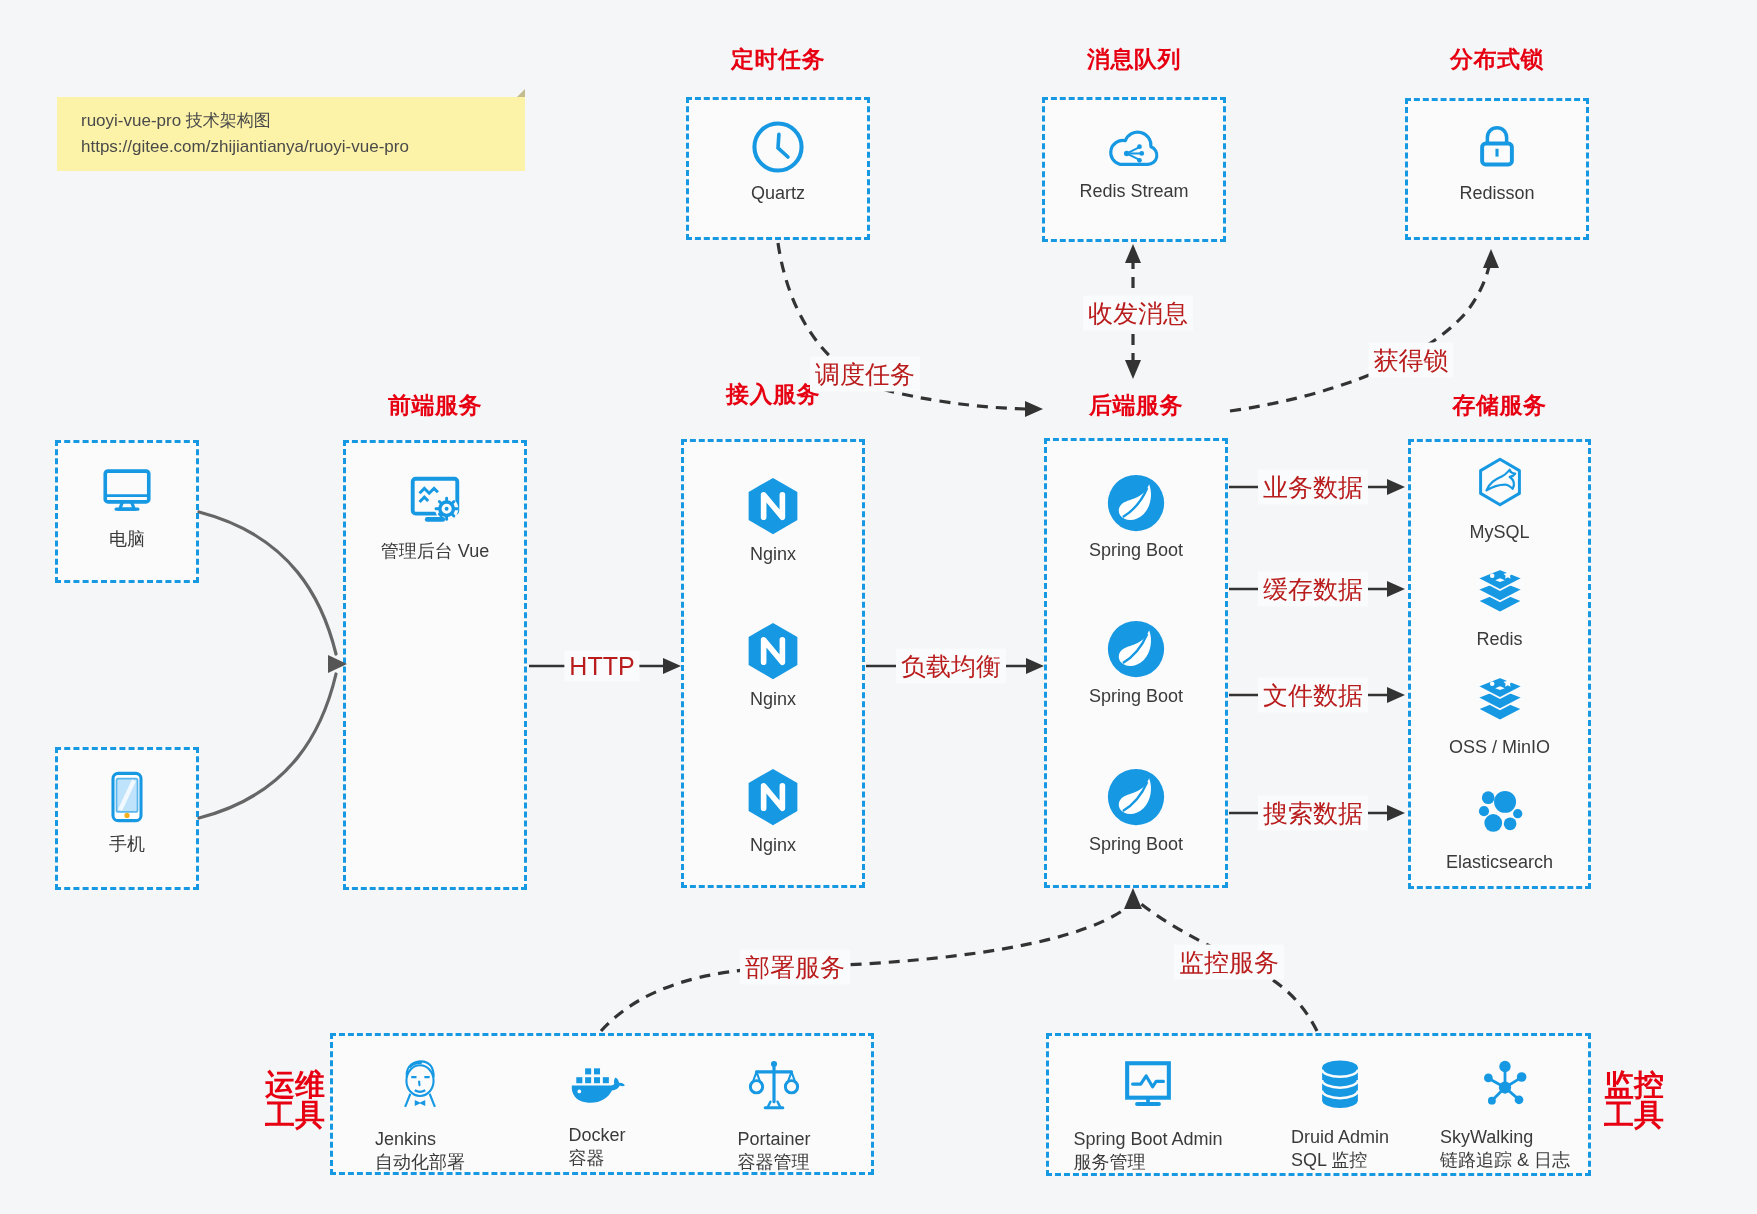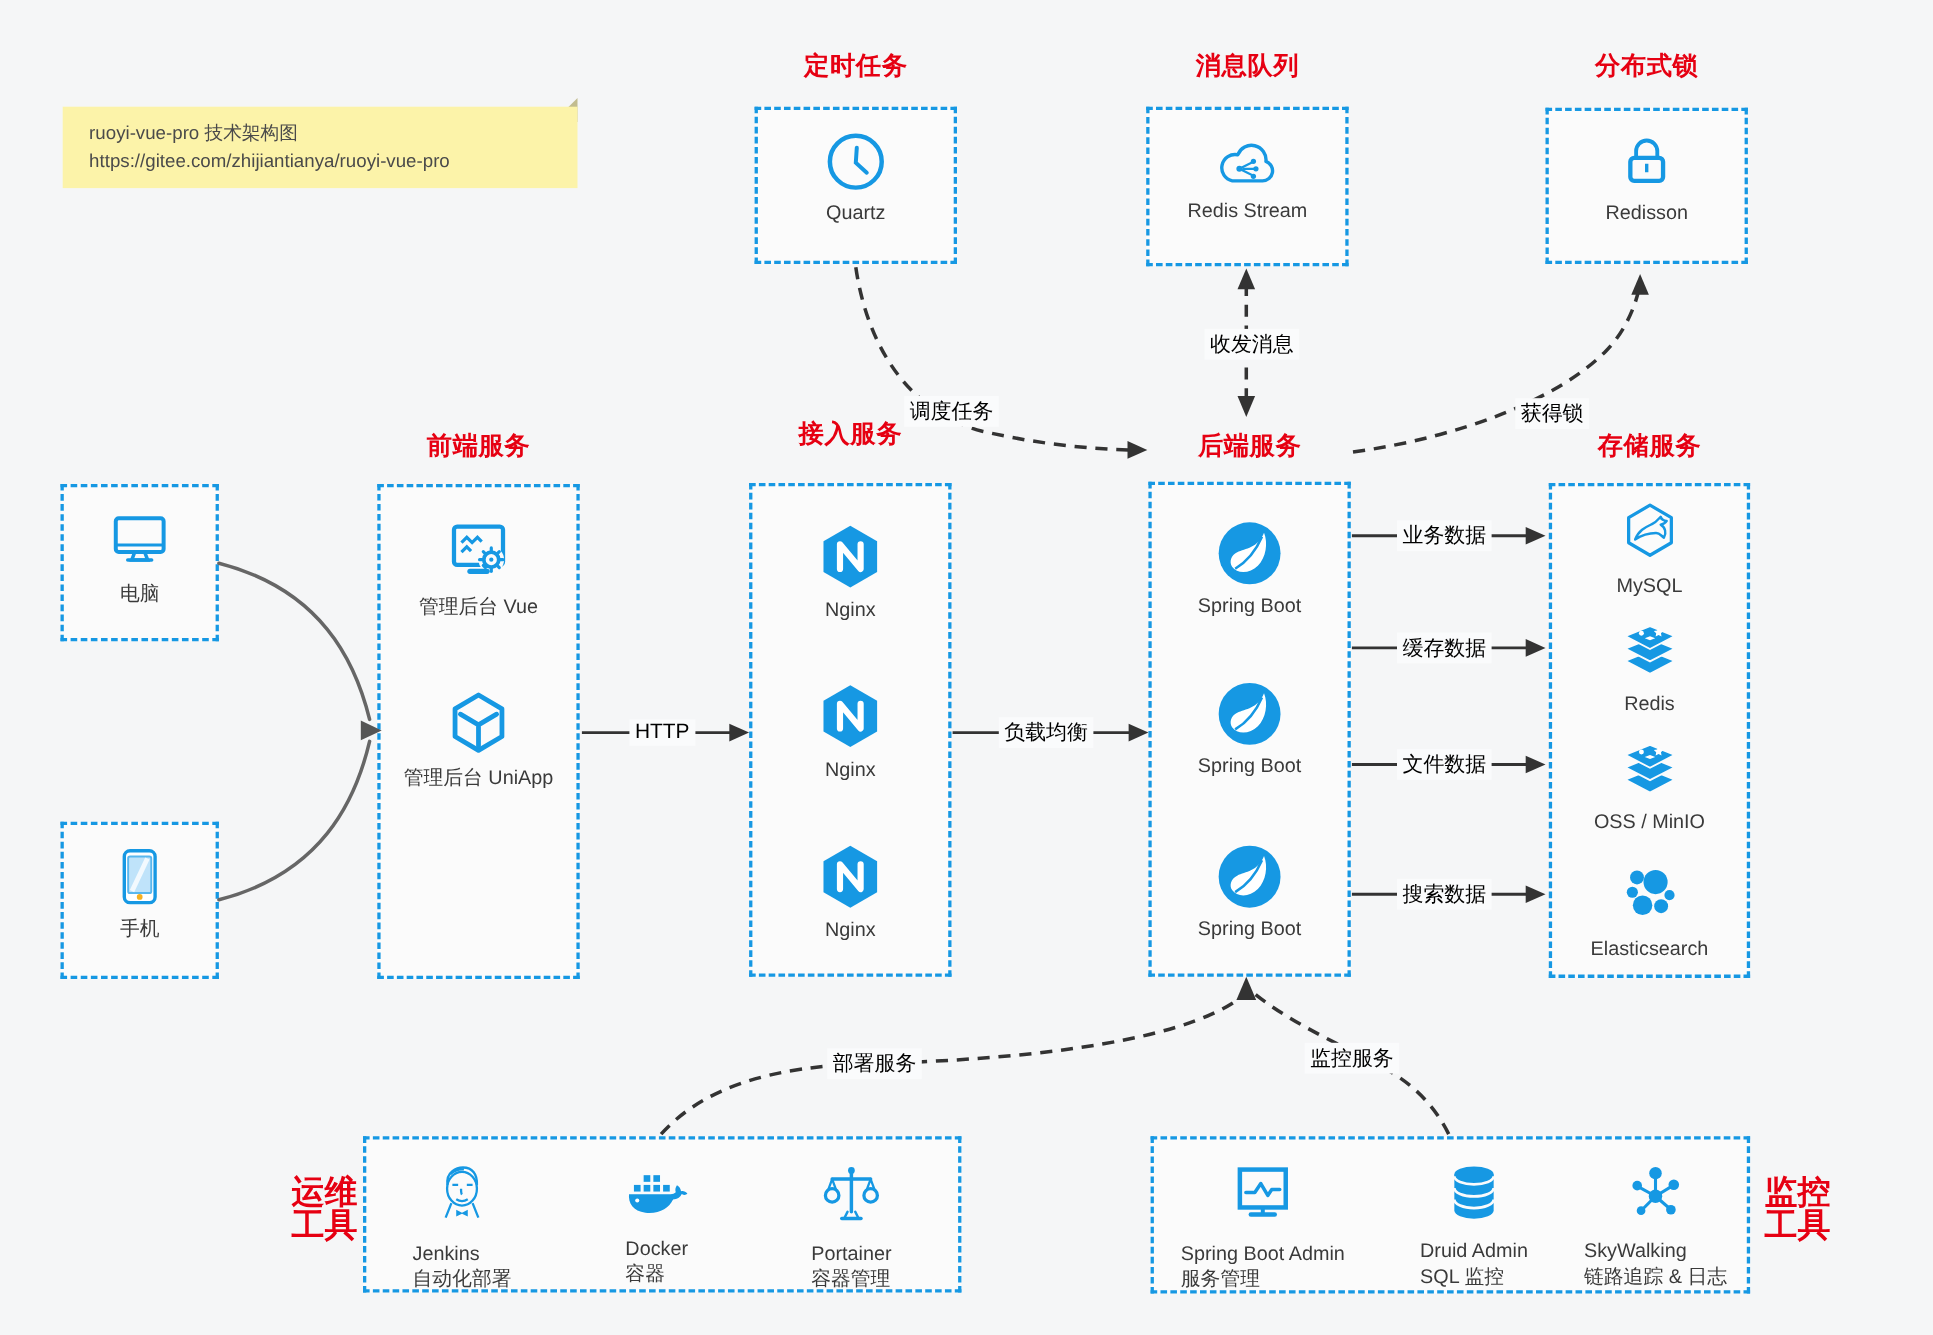--- a/index.html
+++ b/index.html
@@ -4,21 +4,21 @@
 <style>
   html,body{margin:0;padding:0;background:#f5f6f7;font-family:"Liberation Sans","DejaVu Sans",sans-serif;}
   #canvas{position:relative;width:1757px;height:1214px;background:#f5f6f7;overflow:hidden;color:#3a3a3a;}
   .box{position:absolute;border:3px dashed #1698e3;background:rgba(255,255,255,.55);box-sizing:border-box;z-index:1;}
   .t{position:absolute;text-align:center;font-size:23px;font-weight:bold;color:#e60012;letter-spacing:.5px;z-index:4;white-space:nowrap;}
   .node{position:absolute;display:flex;flex-direction:column;align-items:center;z-index:4;}
   .node svg{display:block;}
   .nlabel{font-size:18px;color:#3a3a3a;margin-top:7px;white-space:nowrap;}
   .nlabel.m14{margin-top:13px;}
   .nlabel2{font-size:18px;color:#3a3a3a;margin-top:14px;line-height:23px;white-space:nowrap;}
-  .elabel{position:absolute;transform:translate(-50%,-50%);font-size:19px;color:#000000;background:#fafbfc;padding:1px 5px;white-space:nowrap;z-index:5;}
+  .elabel{position:absolute;transform:translate(-50%,-50%);font-size:25px;color:#b91c1c;background:#fafbfc;padding:1px 5px;white-space:nowrap;z-index:5;}
   .side{position:absolute;font-size:30px;font-weight:bold;color:#e60012;line-height:30px;z-index:4;}
   .note{position:absolute;left:57px;top:97px;width:468px;height:74px;background:#fcf3a9;padding:11px 0 0 24px;box-sizing:border-box;font-size:17px;line-height:26px;color:#4a4a4a;z-index:3;}
   .fold{position:absolute;left:503px;top:89px;width:0;height:0;border-right:22px solid #c2bc8f;border-top:22px solid transparent;z-index:2;}
   #wires{position:absolute;left:0;top:0;z-index:3;pointer-events:none;}
 </style>
 </head>
 <body>
 
 <div id="canvas">
 
@@ -175,27 +175,20 @@
   <div class="node" style="left:55px;top:769px;width:144px">
     <svg width="56" height="56" viewBox="0 0 64 64">
       <rect x="16" y="5" width="32" height="54" rx="6" fill="#ffffff" stroke="#1698e3" stroke-width="3.5"></rect>
       <rect x="20" y="11" width="24" height="38" rx="2" fill="#bfe3fa" stroke="#59b7ee" stroke-width="2"></rect>
       <path d="M40 13 L24 47" stroke="#ffffff" stroke-width="5" opacity="0.8"></path>
       <circle cx="32" cy="53" r="3" fill="#f6b01e"></circle>
     </svg>
     <div class="nlabel">手机</div>
   </div>
 
-  <div class="node" style="left:343px;top:626px;width:184px">
-    <svg width="62" height="62" viewBox="0 0 64 64">
-      <path d="M32 6 L54 19 V45 L32 58 L10 45 V19 Z" fill="none" stroke="#1698e3" stroke-width="4.5" stroke-linejoin="round"></path>
-      <path d="M32 34 L15 24 M32 34 L49 24 M32 34 V54" stroke="#1698e3" stroke-width="4.5" fill="none" stroke-linecap="round"></path>
-    </svg>
-    <div class="nlabel">管理后台 UniApp</div>
-  </div>
 
 
   <div class="node" style="left:681px;top:475px;width:184px">
     <svg width="60" height="62" viewBox="0 0 64 66">
       <path d="M32 3 L58 18 V48 L32 63 L6 48 V18 Z" fill="#1698e3"></path>
       <path d="M22 45 V21 L42 45 V21" fill="none" stroke="#ffffff" stroke-width="6" stroke-linecap="round" stroke-linejoin="round"></path>
     </svg>
     <div class="nlabel">Nginx</div>
   </div>
   <div class="node" style="left:681px;top:620px;width:184px">
@@ -391,21 +384,21 @@
       </g>
     </svg>
     <div class="nlabel2">
       <div>SkyWalking</div>
       <div>链路追踪 &amp; 日志</div>
     </div>
   </div>
 
   <div class="elabel" style="left:865px;top:374px">调度任务</div>
   <div class="elabel" style="left:1138px;top:313px">收发消息</div>
-  <div class="elabel" style="left:1411px;top:376px">获得锁</div>
+  <div class="elabel" style="left:1411px;top:360px">获得锁</div>
   <div class="elabel" style="left:602px;top:666px">HTTP</div>
   <div class="elabel" style="left:951px;top:666px">负载均衡</div>
   <div class="elabel" style="left:1313px;top:487px">业务数据</div>
   <div class="elabel" style="left:1313px;top:589px">缓存数据</div>
   <div class="elabel" style="left:1313px;top:695px">文件数据</div>
   <div class="elabel" style="left:1313px;top:813px">搜索数据</div>
   <div class="elabel" style="left:795px;top:967px">部署服务</div>
   <div class="elabel" style="left:1229px;top:962px">监控服务</div>
 
 </div>

